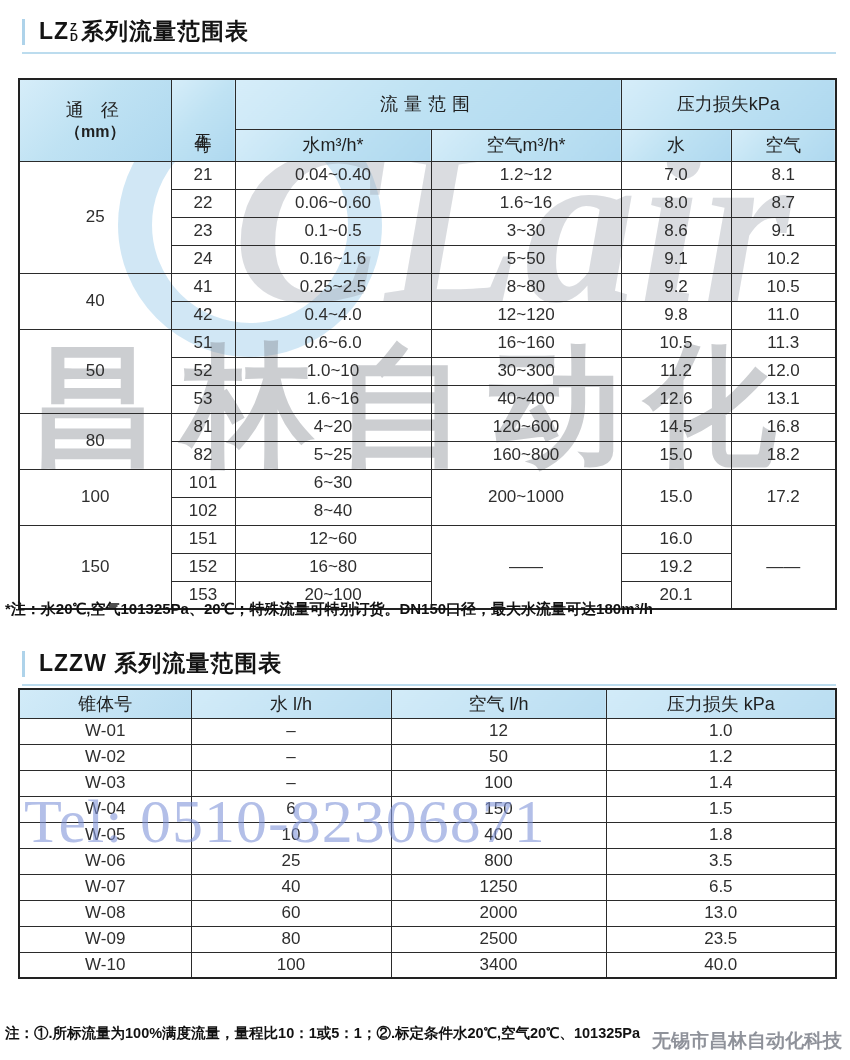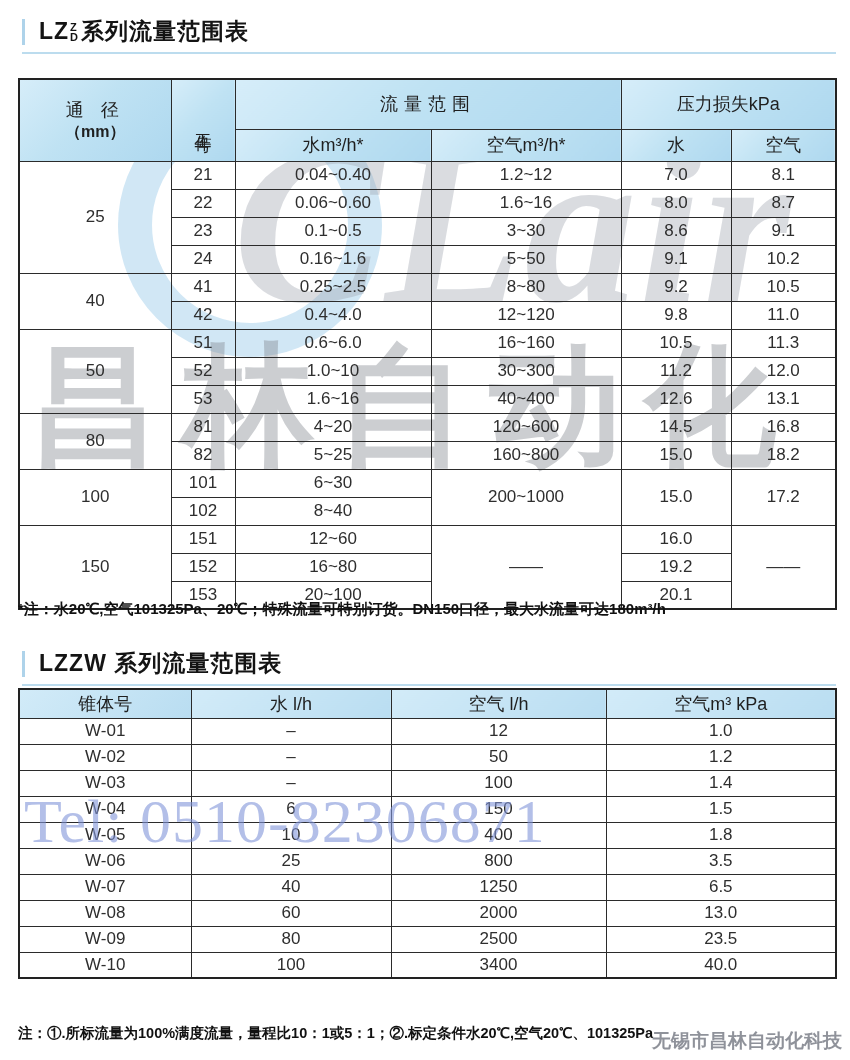--- a/index.html
+++ b/index.html
@@ -28,21 +28,21 @@
   .t2 td { height:26px; font-size:17px; }
   .t1 .hr1 th { height:50px; }
   .t1 .hr2 th { height:32px; }
   .vertical { writing-mode:vertical-rl; text-orientation:upright; letter-spacing:2px; font-size:17px; margin:auto; }
   .size-cell-line1 { display:block; font-size:18px; letter-spacing:6px; }
   .size-cell-line2 { display:block; font-size:16px;font-weight:bold; }
   .sp { letter-spacing:6px; }
   table { border:2px solid #222; }
 
   
-  .footnote { position:absolute; left:18px; font-weight:bold; color:#111; z-index:3; white-space:nowrap; }
+  .footnote { position:absolute; left:5px; font-weight:bold; color:#111; z-index:3; white-space:nowrap; }
   .fn1 { top:600px; font-size:15px; }
   .fn2 { top:1024px; font-size:14.5px; }
 
   
   .wm { position:absolute; pointer-events:none; white-space:nowrap; }
   .wm-swoosh { left:60px; top:85px; z-index:1; }
   .wm-logo { left:233px; top:95px; font-size:225px; font-weight:bold; font-style:italic;
              color:rgba(158,164,173,0.38); z-index:1; letter-spacing:2px; font-family:"Liberation Serif",serif; }
   .wm-brand { left:28px; top:318px; font-size:132px; font-weight:bold; color:rgba(128,132,140,0.40);
               z-index:1; letter-spacing:22px; }
@@ -234,21 +234,21 @@
       <col style="width:172px">
         <col style="width:200px">
         <col style="width:215px">
         <col style="width:230px">
     </colgroup>
     <thead>
       <tr>
         <th>锥体号</th>
         <th>水 l/h</th>
         <th>空气 l/h</th>
-        <th>空气m³ kPa</th>
+        <th>压力损失 kPa</th>
       </tr>
     </thead>
     <tbody>
         <tr>
           <td>W-01</td>
           <td>–</td>
           <td>12</td>
           <td>1.0</td>
         </tr>
         <tr>

